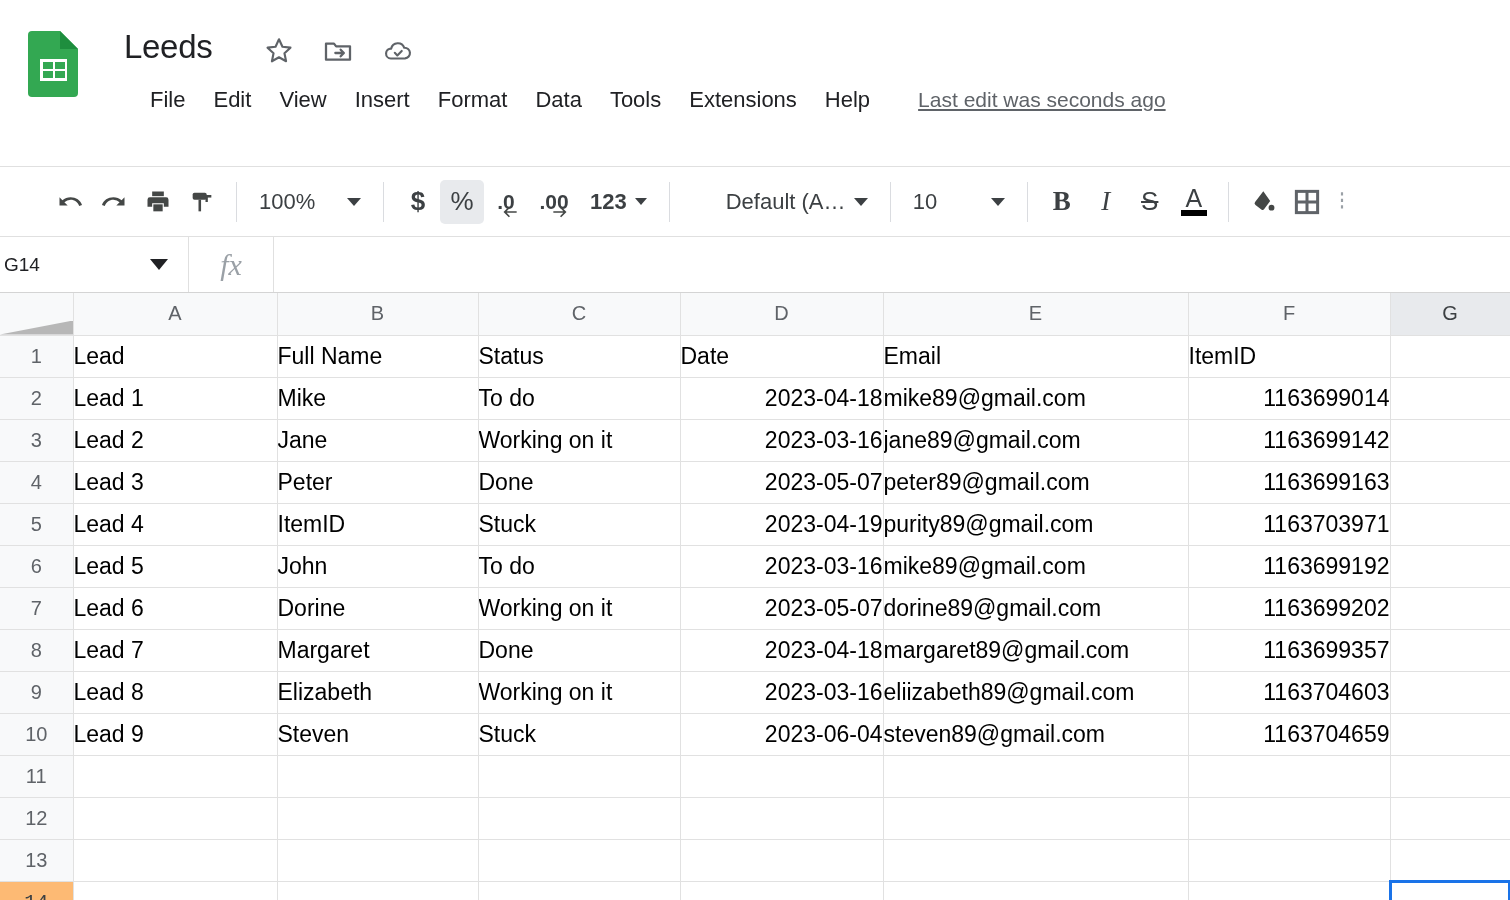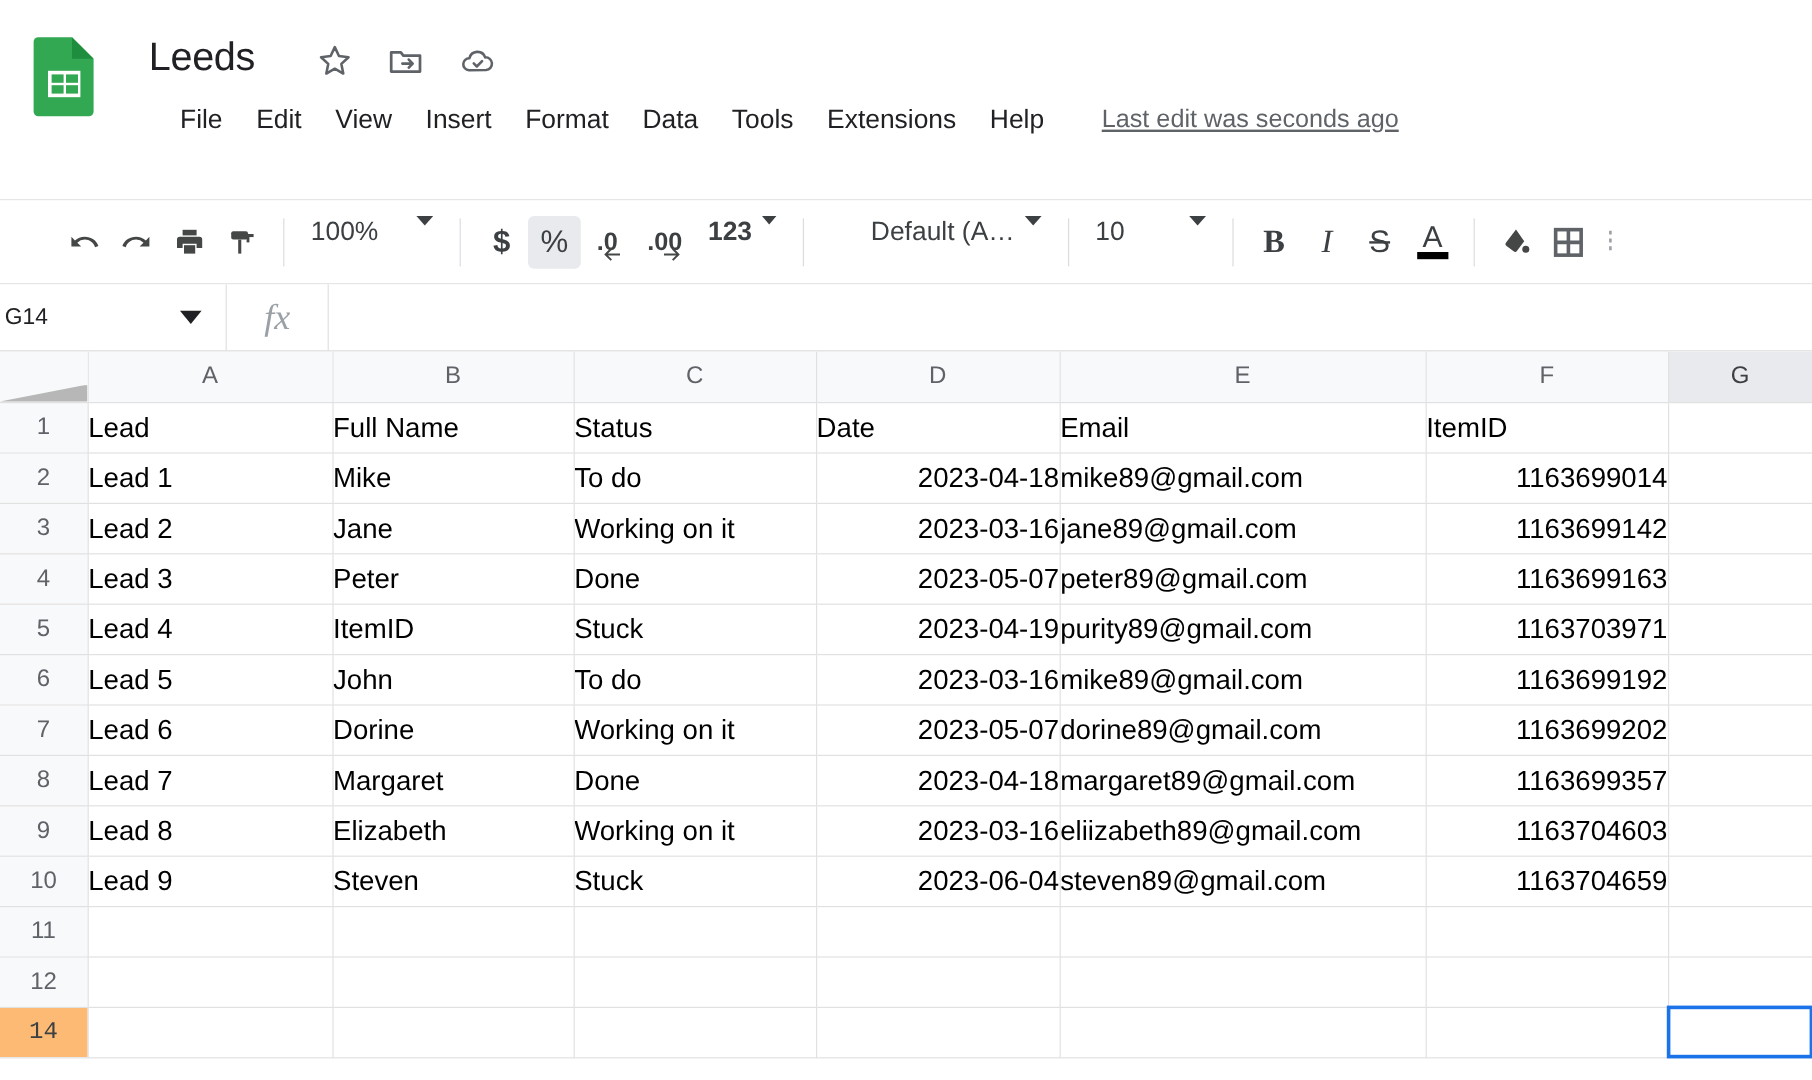--- a/index.html
+++ b/index.html
@@ -105,21 +105,21 @@
     border-right: 7px solid transparent;
     border-top: 8px solid #3c4043;
     margin-left: 8px;
   }
   .caret.small {
     border-left-width: 6px;
     border-right-width: 6px;
     border-top-width: 7px;
   }
   #zoom-ctl, #font-ctl, #size-ctl, #num-ctl {
-    display: flex; align-items: flex-start;
+    display: flex; align-items: center;
     padding: 0 10px; height: 44px;
     border-radius: 5px; cursor: pointer;
   }
   #zoom-ctl { width: 122px; justify-content: space-between; }
   #font-ctl { width: 196px; justify-content: space-between; }
   #size-ctl { width: 112px; justify-content: space-between; }
   .font-label {
     font-size: 22px; color: #3c4043;
     overflow: hidden; text-overflow: ellipsis; white-space: nowrap; margin-left: 34px;
   }
@@ -581,20 +581,30 @@
           <td class="rowhdr">12</td>
           <td class="cell"></td>
           <td class="cell"></td>
           <td class="cell"></td>
           <td class="cell num"></td>
           <td class="cell"></td>
           <td class="cell num"></td>
           <td class="cell"></td>
         </tr>
         <tr class="datarow">
+          <td class="rowhdr">13</td>
+          <td class="cell"></td>
+          <td class="cell"></td>
+          <td class="cell"></td>
+          <td class="cell num"></td>
+          <td class="cell"></td>
+          <td class="cell num"></td>
+          <td class="cell"></td>
+        </tr>
+        <tr class="datarow">
           <td class="rowhdr sel-row">14</td>
           <td class="cell"></td>
           <td class="cell"></td>
           <td class="cell"></td>
           <td class="cell num"></td>
           <td class="cell"></td>
           <td class="cell num"></td>
           <td class="cell sel"></td>
         </tr>
       </tbody>

